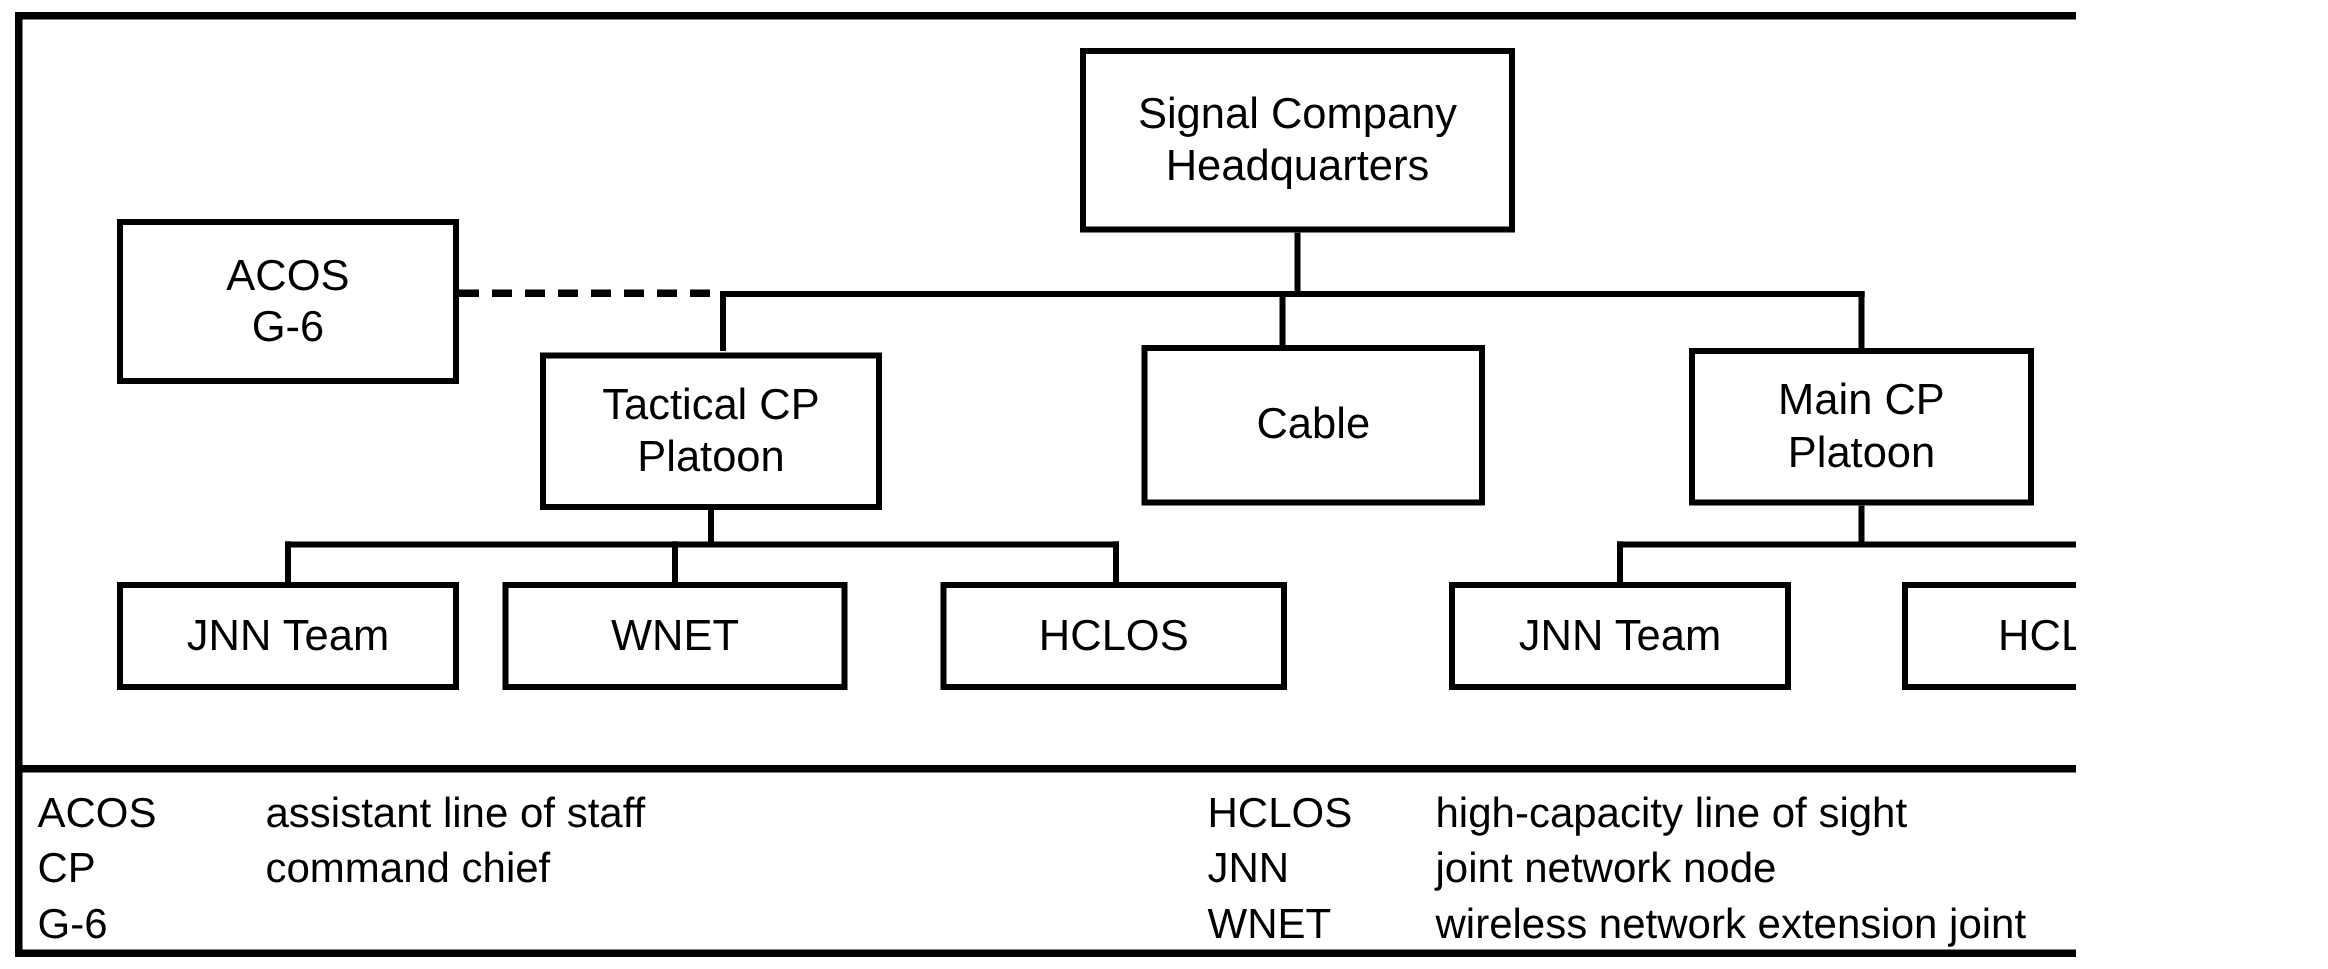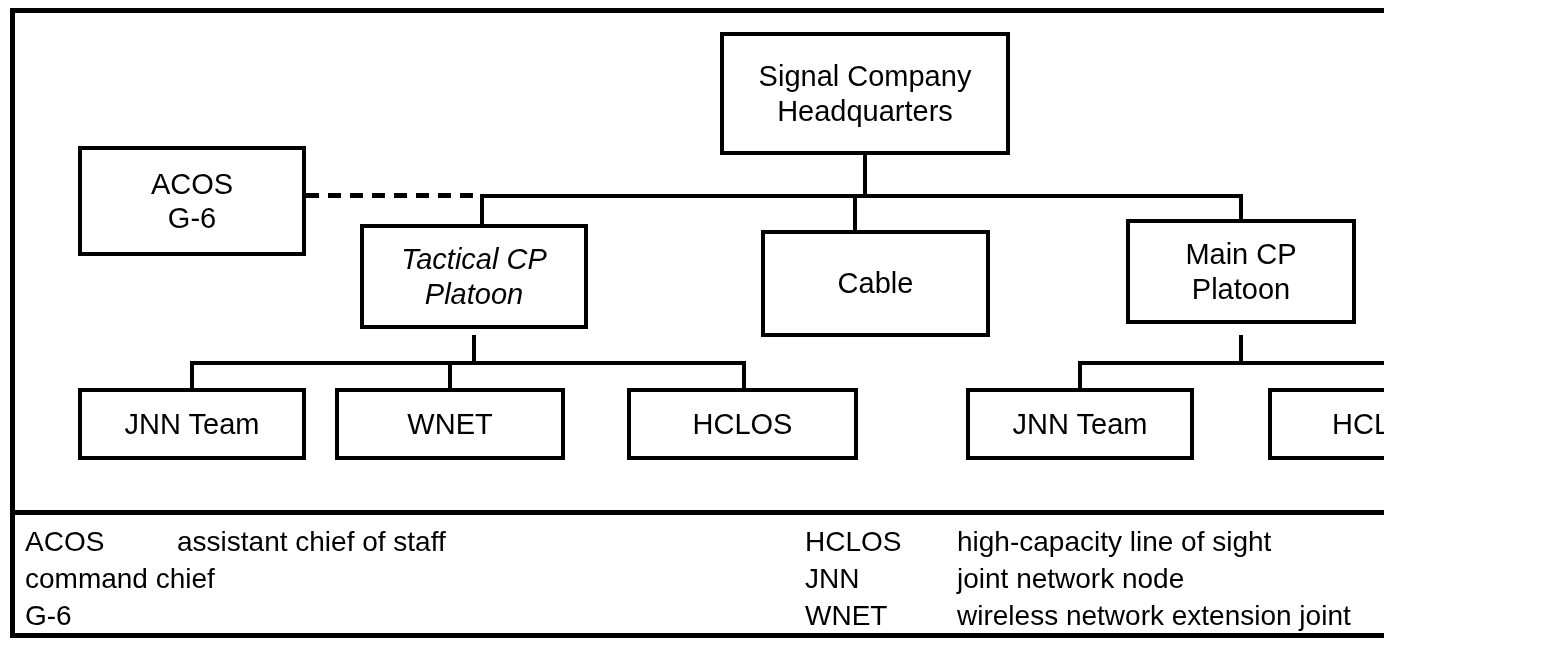--- a/index.html
+++ b/index.html
@@ -143,30 +143,30 @@
   <div class="node" style="left:720px; top:32px; width:290px; height:123px;">
     <span class="node-label">Signal Company
 Headquarters</span>
   </div>
 
   <div class="node" style="left:78px; top:146px; width:228px; height:110px;">
     <span class="node-label">ACOS
 G-6</span>
   </div>
 
-  <div class="node" style="left:360px; top:224px; width:228px; height:105px;font-style:italic;">
+  <div class="node" style="left:360px; top:235px; width:228px; height:105px;">
     <span class="node-label">Tactical CP
 Platoon</span>
   </div>
 
   <div class="node" style="left:741px; top:230px; width:229px; height:107px;margin-left:20px;">
     <span class="node-label">Cable</span>
   </div>
 
-  <div class="node" style="left:1126px; top:219px; width:230px; height:105px;align-items:center;">
+  <div class="node" style="left:1126px; top:232px; width:230px; height:105px;align-items:center;">
     <span class="node-label">Main CP
 Platoon</span>
   </div>
 
   <div class="node" style="left:78px; top:388px; width:228px; height:72px;">
     <span class="node-label">JNN Team</span>
   </div>
 
   <div class="node" style="left:335px; top:388px; width:230px; height:72px;">
     <span class="node-label">WNET</span>
@@ -184,23 +184,24 @@
     <span class="node-label">HCLOS</span>
   </div>
 
   <div class="section-divider"></div>
 
   <div class="legend">
 
     <div class="legend-col left">
       <div class="legend-row">
         <span class="legend-abbr">ACOS</span>
-        <span class="legend-term">assistant chief of staff</span>
-      </div>
-      <div class="legend-row">
+        <span class="legend-term">assistant line of staff</span>
+      </div>
+      <div class="legend-row">
+        <span class="legend-abbr">CP</span>
         <span class="legend-term">command chief</span>
       </div>
       <div class="legend-row">
         <span class="legend-abbr">G-6</span>
       </div>
     </div>
 
     <div class="legend-col right">
       <div class="legend-row">
         <span class="legend-abbr">HCLOS</span>

